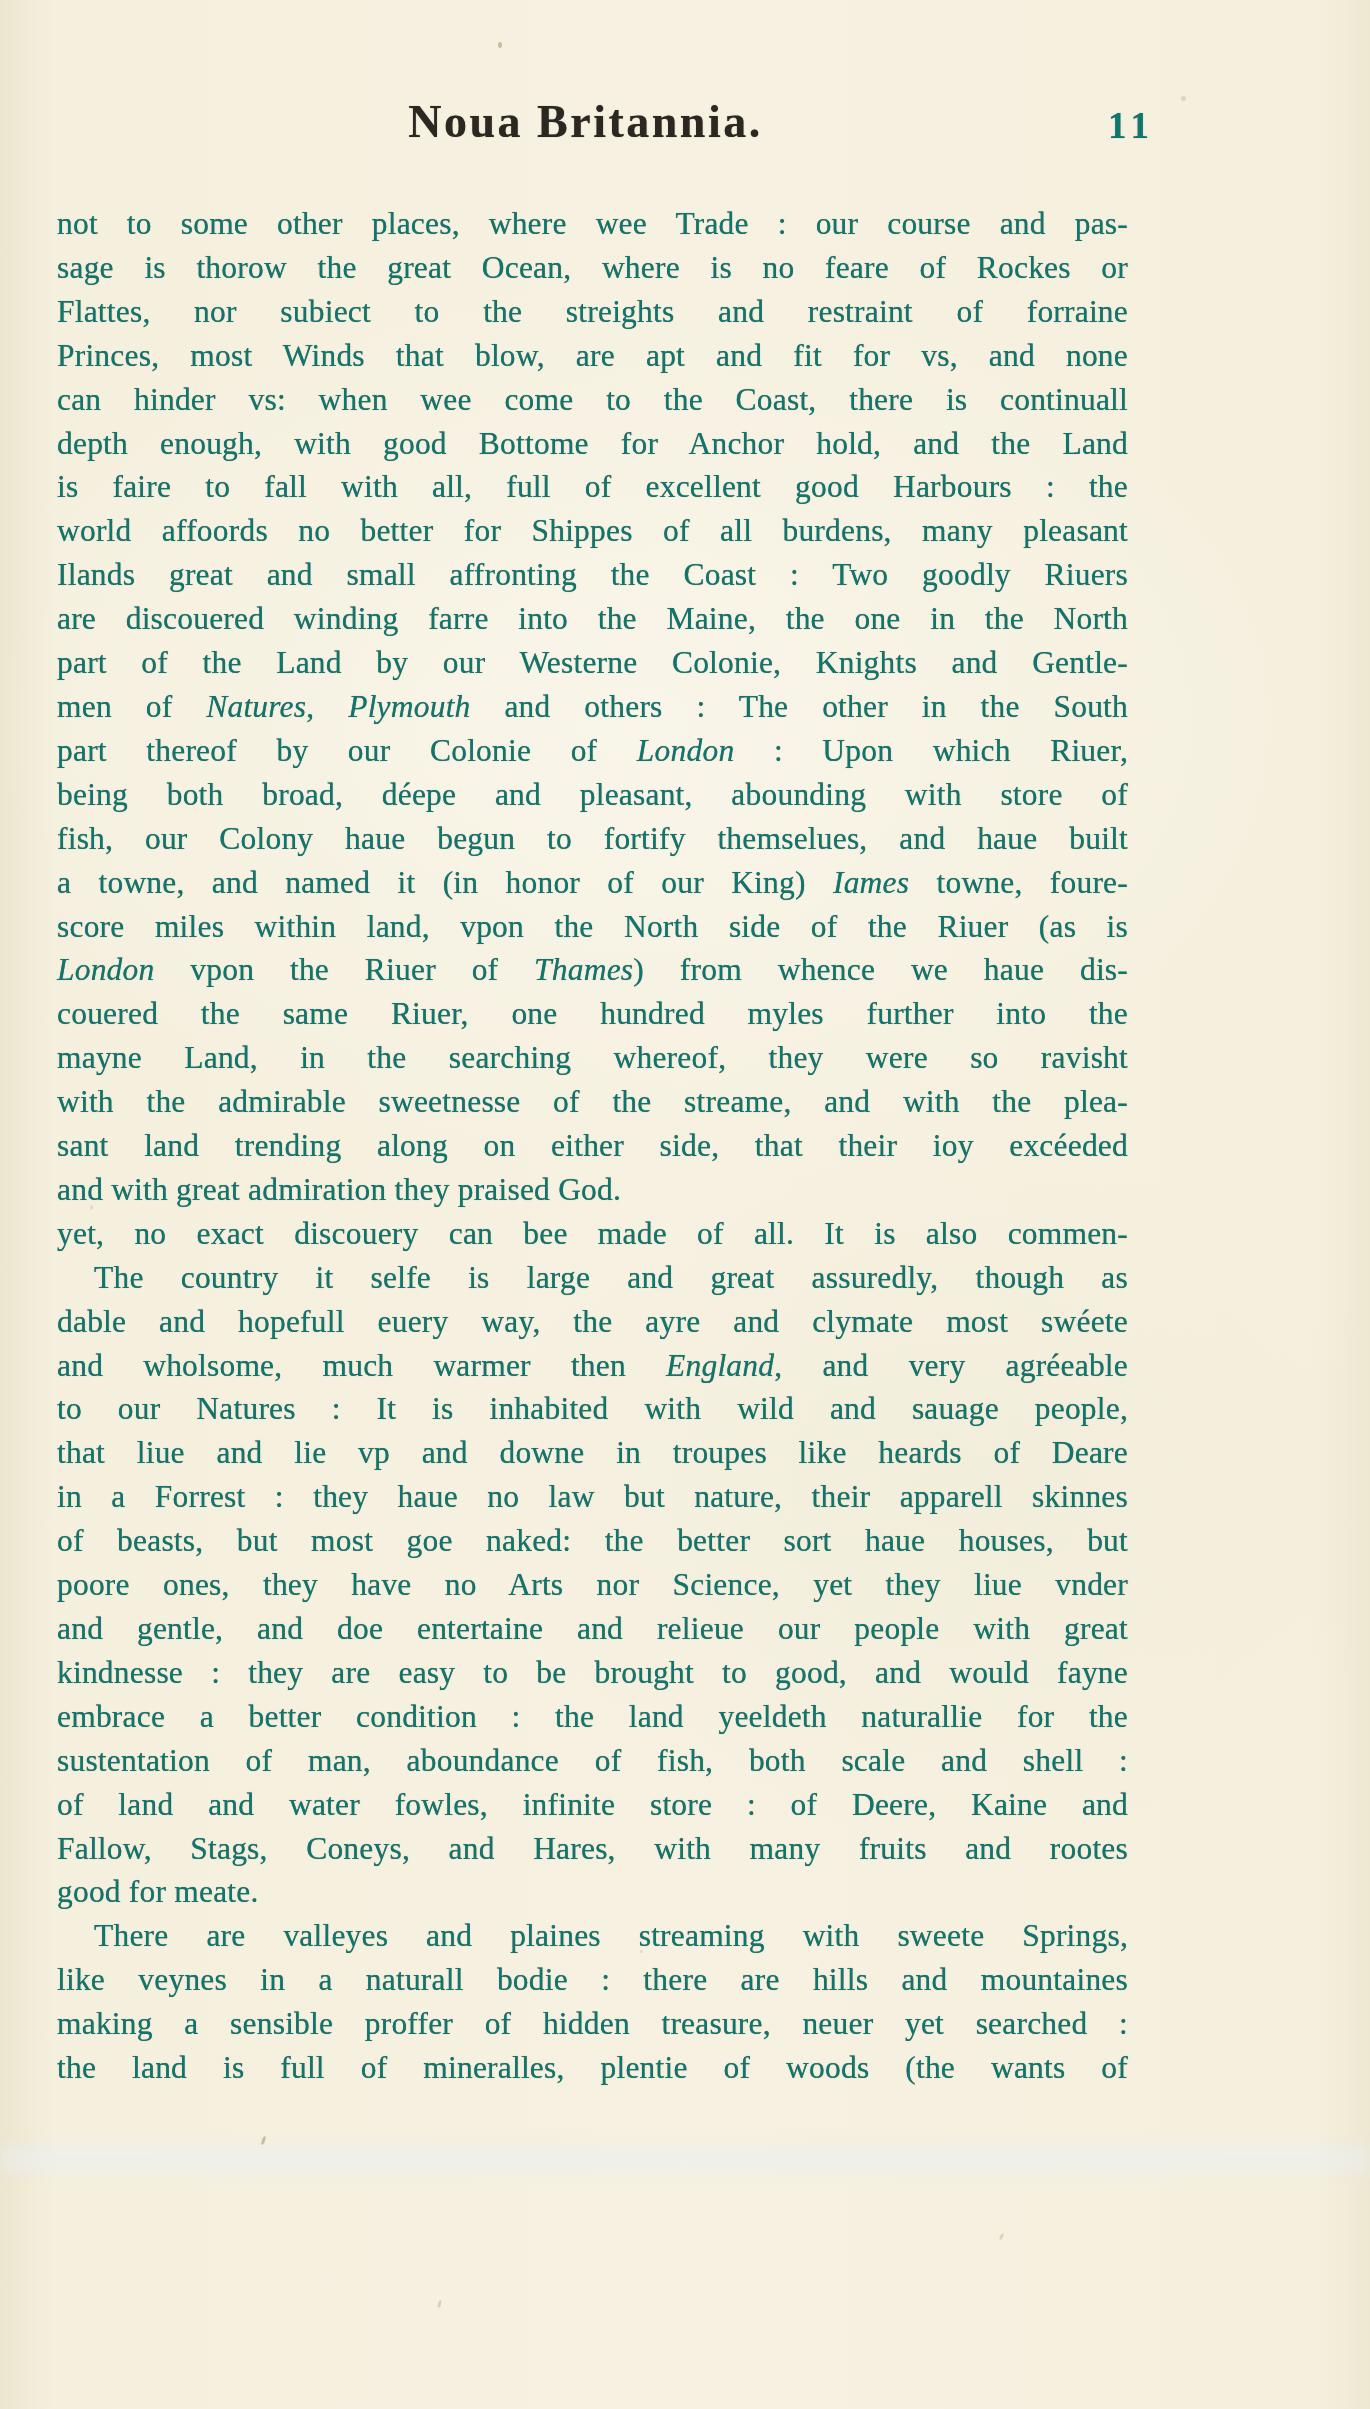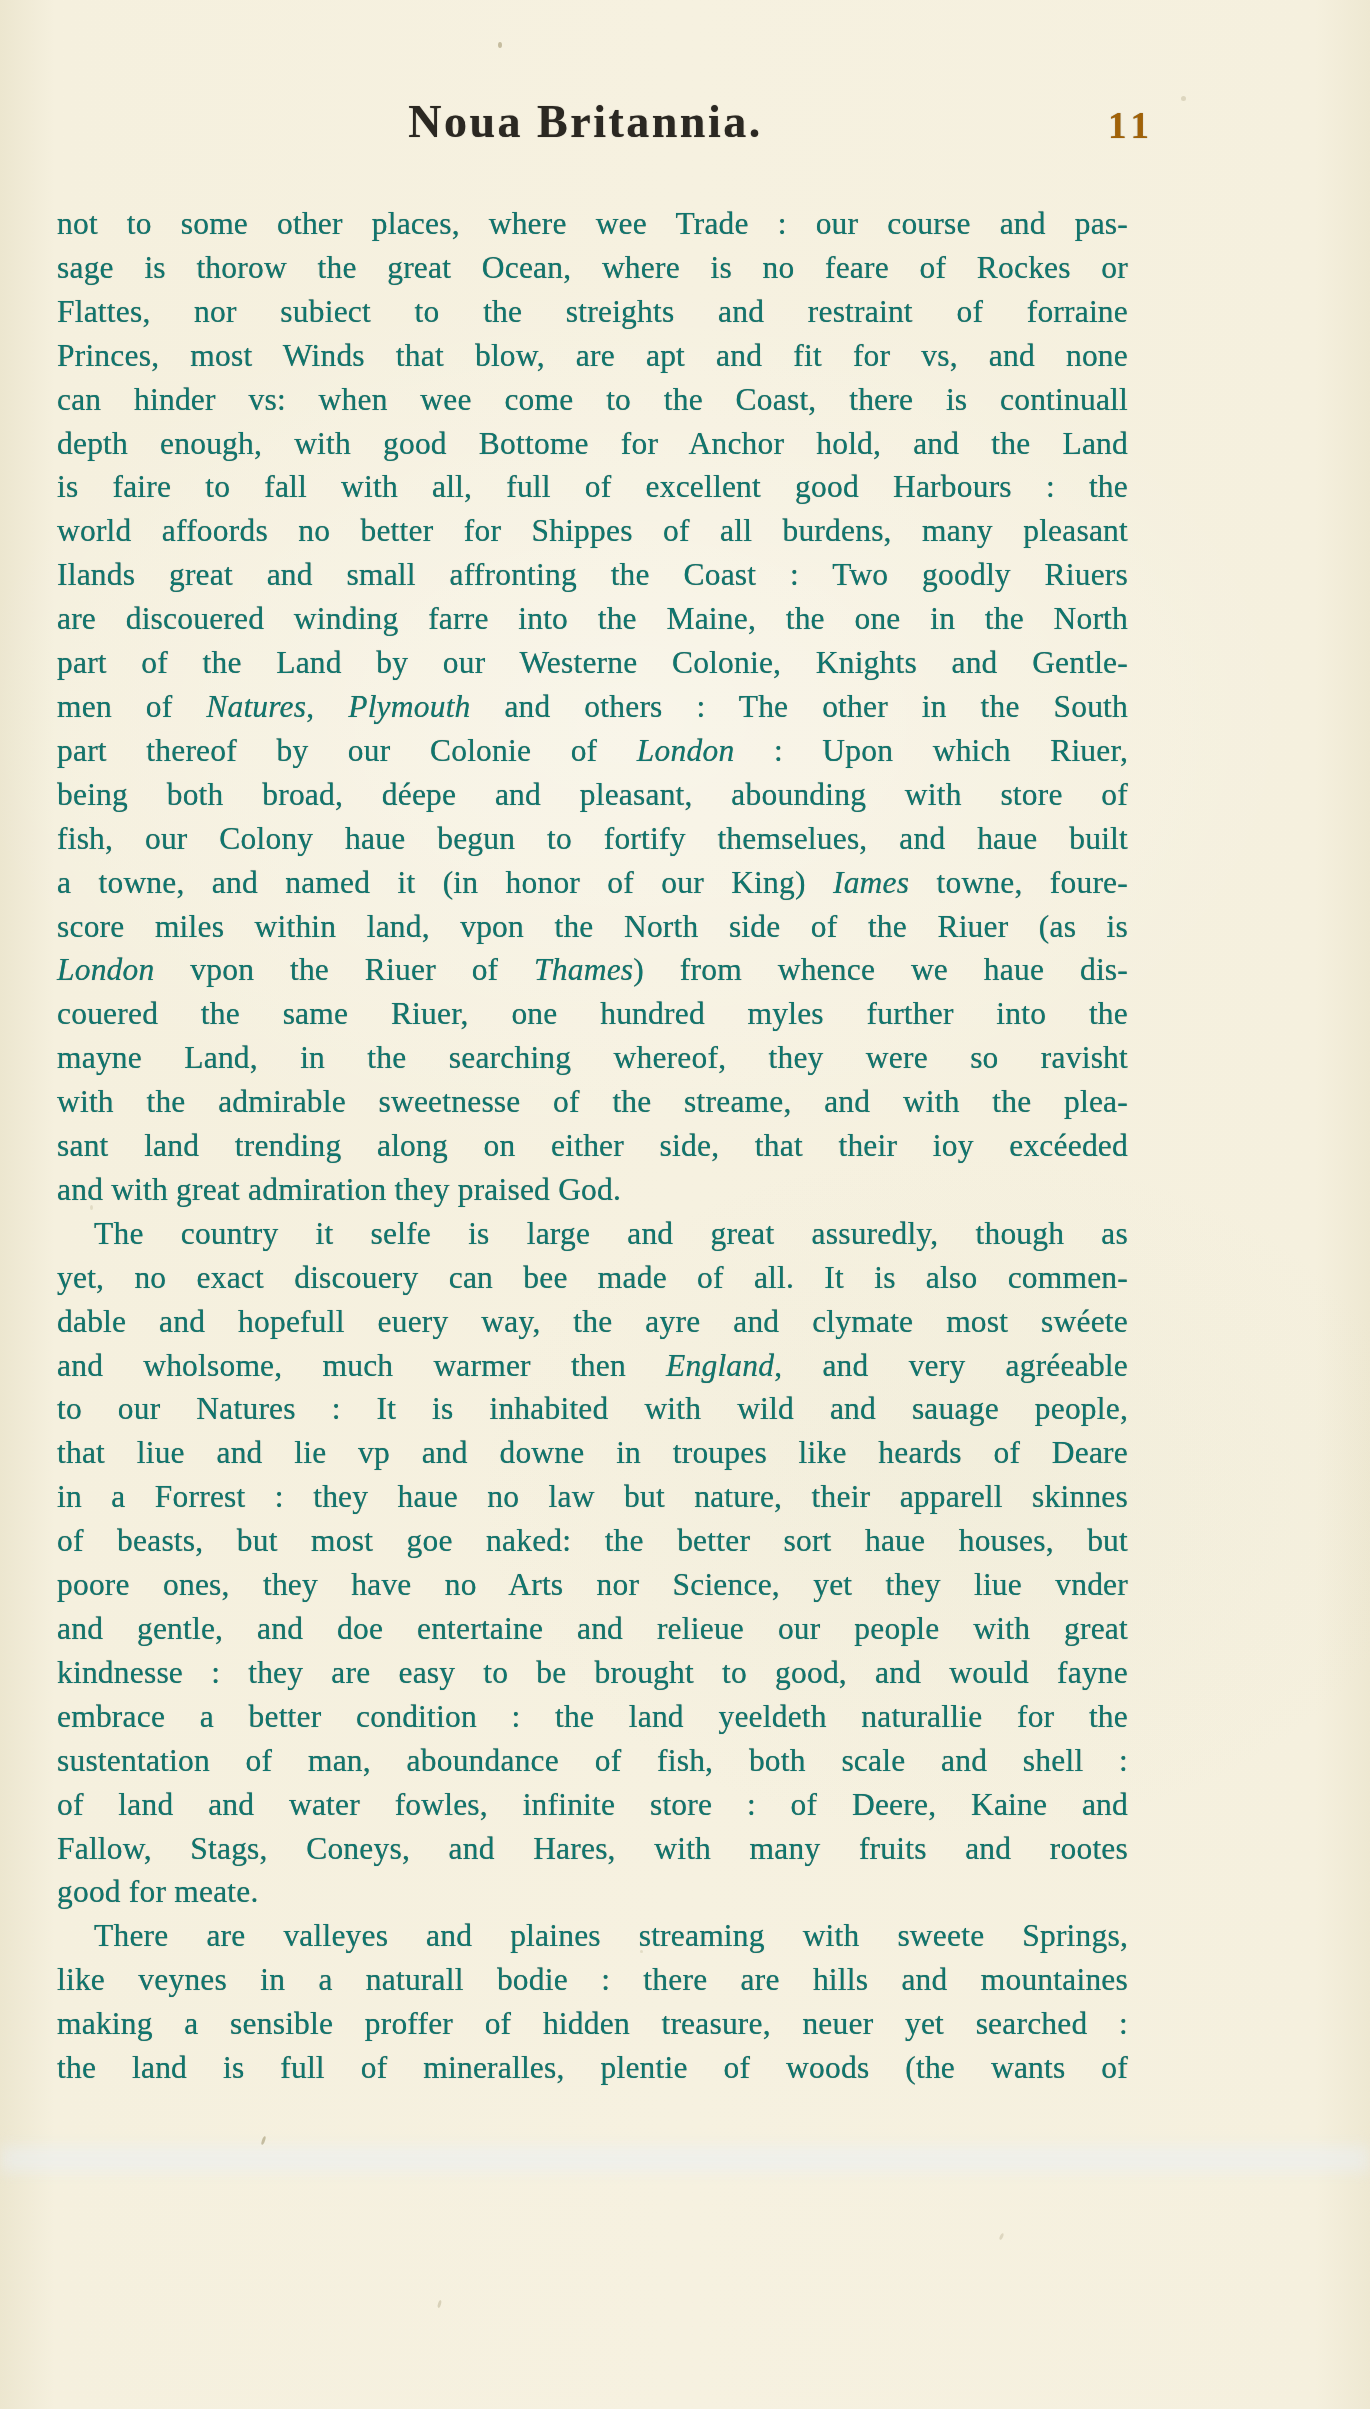--- a/index.html
+++ b/index.html
@@ -21,21 +21,21 @@
     background:rgba(233,240,246,0.5);filter:blur(7px);
   }
   .speck{position:absolute;border-radius:50%;background:rgba(120,105,55,0.38);}
   .running-header{
     position:absolute;top:92px;left:50px;width:1071px;height:60px;line-height:60px;
     text-align:center;font-weight:bold;font-size:46px;letter-spacing:2.5px;
     color:#2b2822;text-shadow:0 0 1px rgba(43,40,34,0.55);
   }
   .page-number{
     position:absolute;top:100px;left:1108px;width:80px;height:52px;line-height:52px;
-    font-weight:bold;font-size:37px;letter-spacing:6px;color:#a16207;
+    font-weight:bold;font-size:37px;letter-spacing:6px;color:#0f766e;
     text-shadow:0 0 1px rgba(43,40,34,0.5);
   }
   .body-text{
     position:absolute;top:202px;left:57px;width:1071px;
     font-size:31.5px;line-height:43.9px;letter-spacing:0.2px;
     color:#0f766e;text-shadow:0 0 0.7px rgba(45,40,32,0.65);
   }
   .paragraph{margin:0;}
   .text-line{
     text-align:justify;
@@ -82,22 +82,22 @@
       <div class="text-line"><span>a towne, and named it (in honor of our King) </span><span class="it">Iames</span><span> towne, foure-</span></div>
       <div class="text-line"><span>score miles within land, vpon the North side of the Riuer (as is</span></div>
       <div class="text-line"><span class="it">London</span><span> vpon the Riuer of </span><span class="it">Thames</span><span>) from whence we haue dis-</span></div>
       <div class="text-line"><span>couered the same Riuer, one hundred myles further into the</span></div>
       <div class="text-line"><span>mayne Land, in the searching whereof, they were so ravisht</span></div>
       <div class="text-line"><span>with the admirable sweetnesse of the streame, and with the plea-</span></div>
       <div class="text-line"><span>sant land trending along on either side, that their ioy excéeded</span></div>
       <div class="text-line no-justify"><span>and with great admiration they praised God.</span></div>
     </div>
     <div class="paragraph">
+      <div class="text-line"><span>yet, no exact discouery can bee made of all.  It is also commen-</span></div>
       <div class="text-line indent"><span>The country it selfe is large and great assuredly, though as</span></div>
-      <div class="text-line"><span>yet, no exact discouery can bee made of all.  It is also commen-</span></div>
       <div class="text-line"><span>dable and hopefull euery way, the ayre and clymate most swéete</span></div>
       <div class="text-line"><span>and wholsome, much warmer then </span><span class="it">England</span><span>, and very agréeable</span></div>
       <div class="text-line"><span>to our Natures :  It is inhabited with wild and sauage people,</span></div>
       <div class="text-line"><span>that liue and lie vp and downe in troupes like heards of Deare</span></div>
       <div class="text-line"><span>in a Forrest : they haue no law but nature, their apparell skinnes</span></div>
       <div class="text-line"><span>of beasts, but most goe naked:  the better sort haue houses, but</span></div>
       <div class="text-line"><span>poore ones, they have no Arts nor Science, yet they liue vnder</span></div>
       <div class="text-line"><span>and gentle, and doe entertaine and relieue our people with great</span></div>
       <div class="text-line"><span>kindnesse : they are easy to be brought to good, and would fayne</span></div>
       <div class="text-line"><span>embrace a better condition :  the land yeeldeth naturallie for the</span></div>

